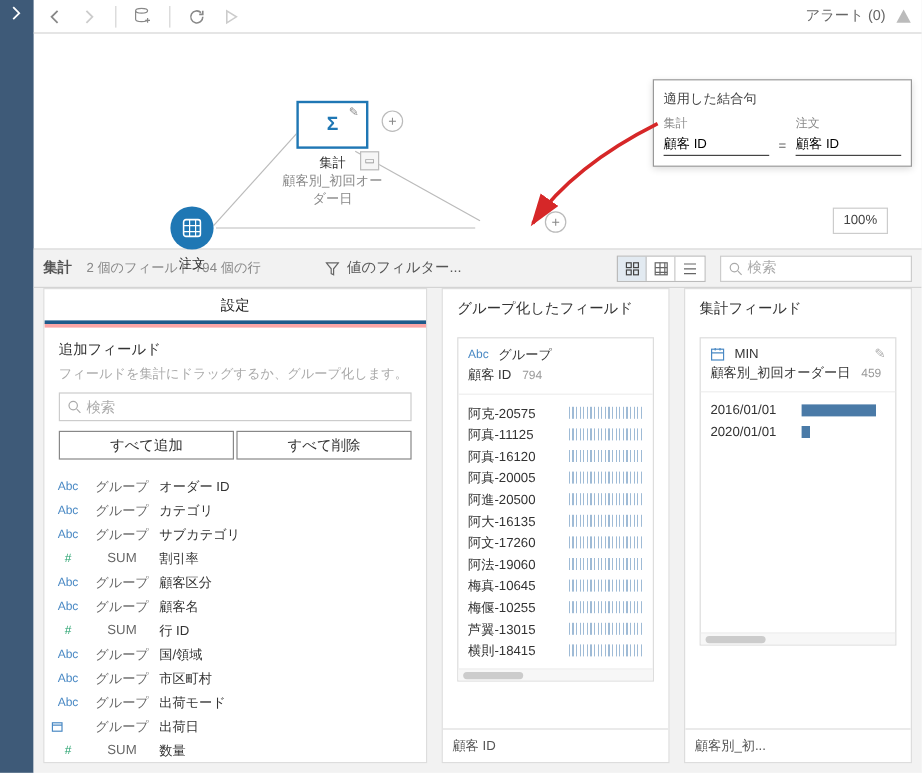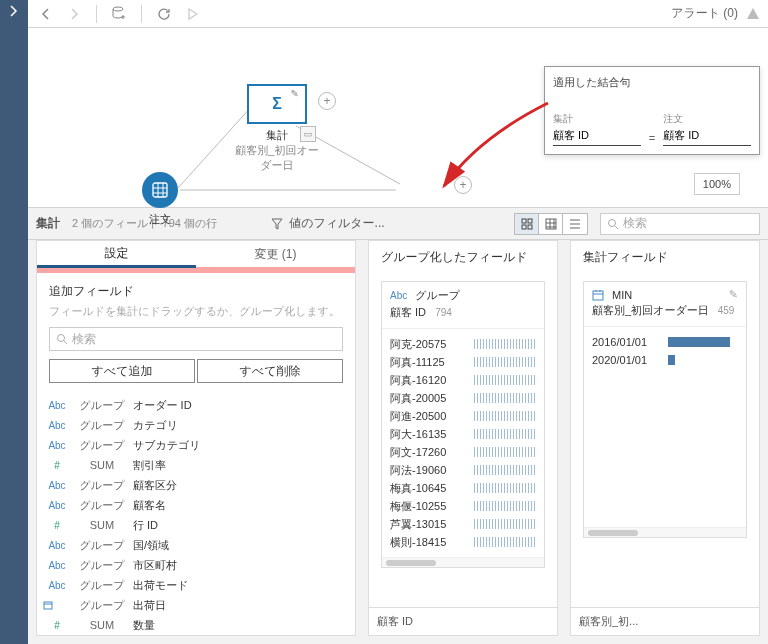--- a/index.html
+++ b/index.html
@@ -33,21 +33,21 @@
 
 .node-join { position: absolute; left: 362px; top: 144px; text-align: center; font-size: 11px; color: #333; width: 60px; }
 .join-venn { width: 36px; height: 24px; margin: 0 auto 4px; position: relative; }
 .join-venn .c { position: absolute; width: 24px; height: 24px; border: 1.5px solid #444; border-radius: 50%; top: 0; }
 .join-venn .c1 { left: 0; }
 .join-venn .c2 { left: 12px; }
 .join-venn .mid { position: absolute; left: 12px; top: 4px; width: 12px; height: 16px; background: #1f77b4; border-radius: 50%; opacity: 0.9; }
 .join-add { position: absolute; top: 148px; left: 426px; width: 18px; height: 18px; border: 1px solid #bbb; border-radius: 50%; display: flex; align-items: center; justify-content: center; font-size: 12px; color: #888; background: #fff; }
 
 .callout { position: absolute; right: 8px; top: 38px; width: 216px; border: 1px solid #999; background: #fff; padding: 8px; box-shadow: 0 2px 6px rgba(0,0,0,0.15); font-size: 11px; }
-.callout .title { color: #444; margin-bottom: 22px; }
+.callout .title { color: #444; margin-bottom: 6px; }
 .callout .row { display: flex; align-items: flex-end; gap: 8px; }
 .callout .col { flex: 1; }
 .callout .lbl { font-size: 10px; color: #888; }
 .callout .val { border-bottom: 1px solid #444; padding: 2px 0; font-size: 11px; }
 .callout .eq { padding-bottom: 2px; color: #666; }
 
 .arrow { position: absolute; left: 410px; top: 70px; pointer-events: none; }
 
 .zoom { position: absolute; right: 28px; bottom: 12px; border: 1px solid #ccc; background: #fff; padding: 4px 8px; font-size: 11px; color: #444; }
 
@@ -59,21 +59,21 @@
 .lower-toolbar .spacer { flex: 1; }
 .view-btns { display: flex; border: 1px solid #bbb; height: 22px; }
 .view-btns .vb { width: 24px; display: flex; align-items: center; justify-content: center; border-right: 1px solid #bbb; background: #fff; cursor: pointer; }
 .view-btns .vb:last-child { border-right: none; }
 .view-btns .vb.active { background: #e2eaf1; }
 .search-bar { display: flex; align-items: center; background: #fff; border: 1px solid #ccc; height: 22px; padding: 0 6px; gap: 4px; font-size: 12px; color: #aaa; width: 160px; }
 
 .lower-body { flex: 1; display: flex; gap: 12px; padding: 0 8px 8px; overflow: hidden; }
 
 .left-panel { width: 320px; background: #fff; border: 1px solid #ddd; display: flex; flex-direction: column; overflow: hidden; }
-.tabs { display: flex; height: 32px; border-bottom: 6px solid #fca5a5; font-size: 12px; }
+.tabs { display: flex; height: 32px; border-bottom: 4px solid #fca5a5; font-size: 12px; }
 .tab { flex: 1; display: flex; align-items: center; justify-content: center; cursor: pointer; color: #666; }
 .tab.active { border-bottom: 3px solid #1f5a8a; color: #222; margin-bottom: -1px; }
 .panel-sub { padding: 10px 12px 4px; font-size: 12px; color: #333; }
 .panel-hint { padding: 0 12px 8px; font-size: 11px; color: #aaa; }
 .panel-search { margin: 0 12px 8px; border: 1px solid #ccc; height: 24px; display: flex; align-items: center; padding: 0 6px; gap: 4px; font-size: 12px; color: #aaa; }
 .btn-row { display: flex; gap: 2px; padding: 0 12px 10px; }
 .btn { flex: 1; border: 1px solid #888; height: 24px; display: flex; align-items: center; justify-content: center; font-size: 12px; color: #333; background: #fff; cursor: pointer; }
 .fields { flex: 1; overflow: auto; padding: 2px 6px; }
 .frow { display: flex; align-items: center; height: 20px; font-size: 11px; color: #333; gap: 2px; }
 .frow .icon { width: 28px; text-align: center; font-size: 10px; }
@@ -248,21 +248,20 @@
           </svg>
         <span>検索</span>
       </div>
     </div>
 
     <div class="lower-body">
 
       <div class="left-panel">
         <div class="tabs">
           <div class="tab active">設定</div>
-          <div class="tab">変更 (1)</div>
         </div>
         <div class="panel-sub">追加フィールド</div>
         <div class="panel-hint">フィールドを集計にドラッグするか、グループ化します。</div>
         <div class="panel-search">
           <svg width="12" height="12" viewBox="0 0 12 12">
               <circle cx="5" cy="5" r="3.5" stroke="#aaa" fill="none"></circle>
               <path d="M8 8l3 3" stroke="#aaa"></path>
             </svg>
           <span>検索</span>
         </div>

